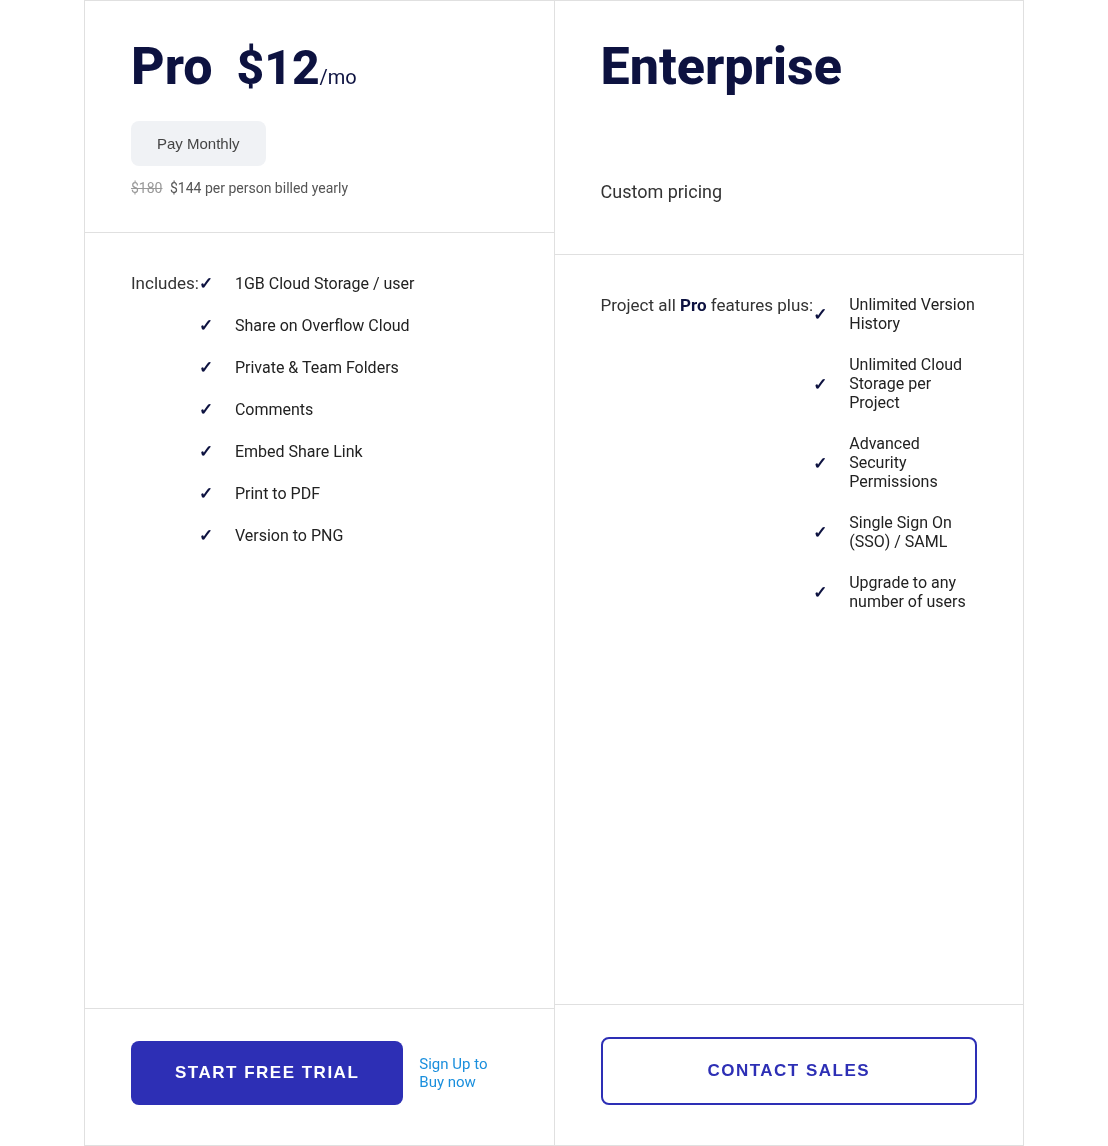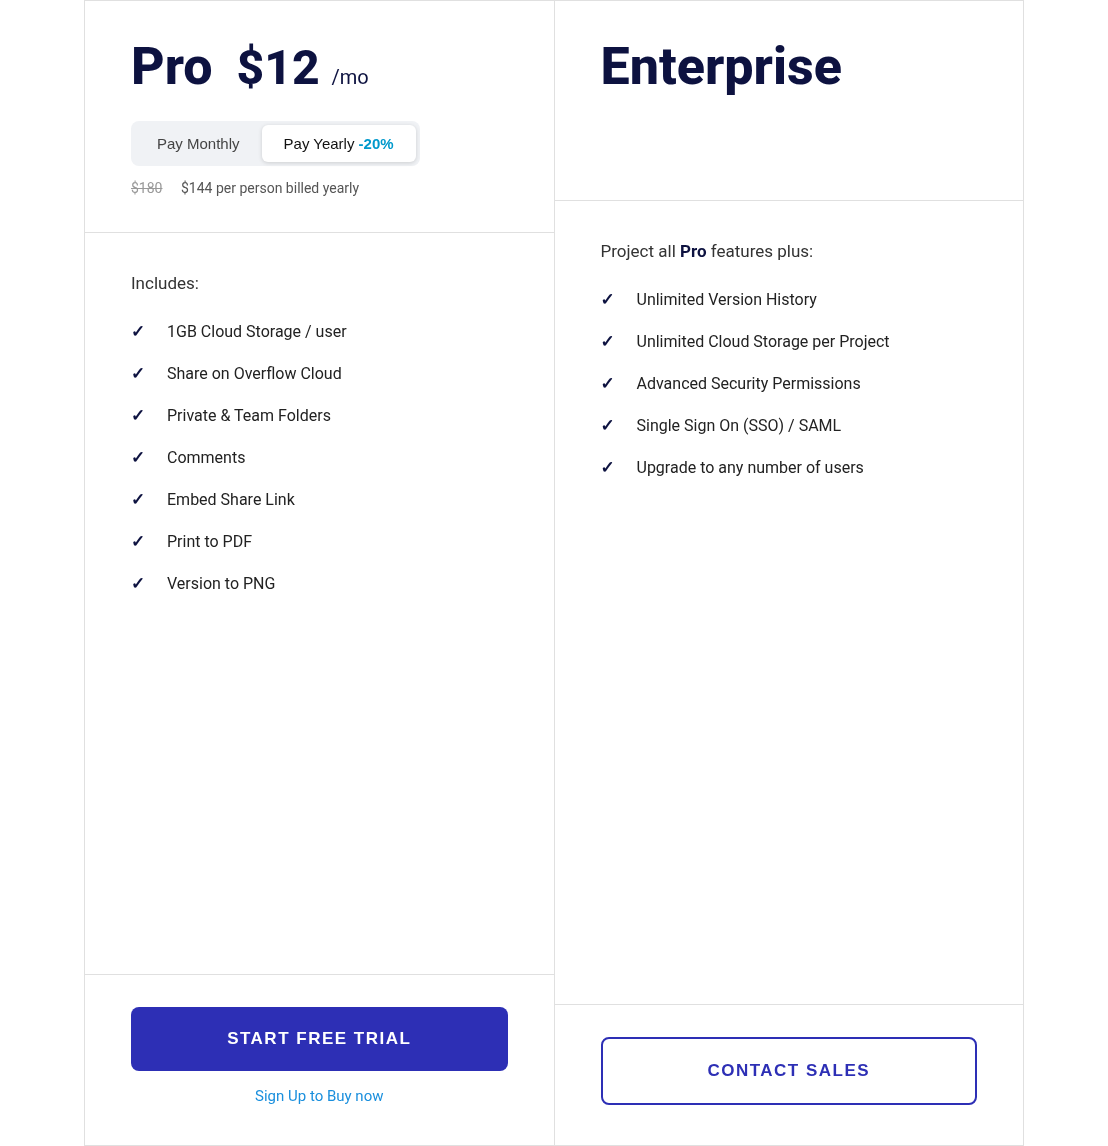--- a/index.html
+++ b/index.html
@@ -60,21 +60,20 @@
       font-size: 48px;
       font-weight: 800;
       color: #0d1240;
       line-height: 1;
     }
 
     .plan-price-unit {
       font-size: 20px;
       font-weight: 400;
       color: #0d1240;
-      margin-left: 12px;
     }
 
     .billing-toggle {
       display: flex;
       align-items: center;
       background: #f0f2f5;
       border-radius: 8px;
       padding: 4px;
       width: fit-content;
       margin-bottom: 14px;
@@ -103,34 +102,34 @@
       font-weight: 600;
     }
 
     .billing-note {
       font-size: 14px;
       color: #555;
     }
 
     .billing-note s {
       color: #999;
-      margin-right: 15px;
+      margin-right: 4px;
     }
 
     .custom-pricing {
       font-size: 18px;
       color: #333;
       margin-top: 60px;
     }
 
     .pricing-features {
       padding: 40px 46px;
       flex: 1;
       display: flex;
-      flex-direction: column;
+      flex-direction: row;
     }
 
     .includes-label {
       font-size: 17px;
       color: #333;
       margin-bottom: 28px;
     }
 
     .includes-label strong {
       font-weight: 700;
@@ -158,21 +157,20 @@
       font-size: 17px;
       font-weight: 600;
       flex-shrink: 0;
       width: 20px;
     }
 
     .pricing-footer {
       padding: 32px 46px 40px 46px;
       border-top: 1px solid #e0e0e0;
       display: flex;
-      flex-direction: column;
       align-items: center;
       gap: 16px;
     }
 
     .cta-btn-primary {
       width: 100%;
       padding: 22px;
       background: #2d2fb5;
       color: #ffffff;
       border: none;
@@ -223,23 +221,20 @@
     <div class="pricing-header">
       <div class="plan-title-row">
         <span class="plan-title">Pro</span>
         <span class="plan-price">
           <span>$12</span><span class="plan-price-unit">/mo</span>
         </span>
       </div>
 
       <div class="billing-toggle">
         <button class="toggle-btn">Pay Monthly</button>
-        <button class="toggle-btn active">
-          <span>Pay Yearly</span> <span class="yearly-discount">-20%</span>
-        </button>
       </div>
 
       <div class="billing-note">
         <s>$180</s>
         <span>$144 per person billed yearly</span>
       </div>
     </div>
 
     <div class="pricing-features">
       <div class="includes-label">Includes:</div>
@@ -279,20 +274,21 @@
       <button class="cta-btn-primary">START FREE TRIAL</button>
       <a class="signup-link">Sign Up to Buy now</a>
     </div>
   </div>
 
   <div class="pricing-col">
     <div class="enterprise-header">
       <div class="plan-title-row">
         <span class="plan-title">Enterprise</span>
       </div>
+      <div class="custom-pricing">Custom pricing</div>
     </div>
 
     <div class="pricing-features">
       <div class="includes-label">
         <span>Project all </span><strong>Pro</strong><span> features plus:</span>
       </div>
       <ul class="feature-list">
         <li class="feature-item">
           <span class="check-icon">✓</span>
           <span>Unlimited Version History</span>

